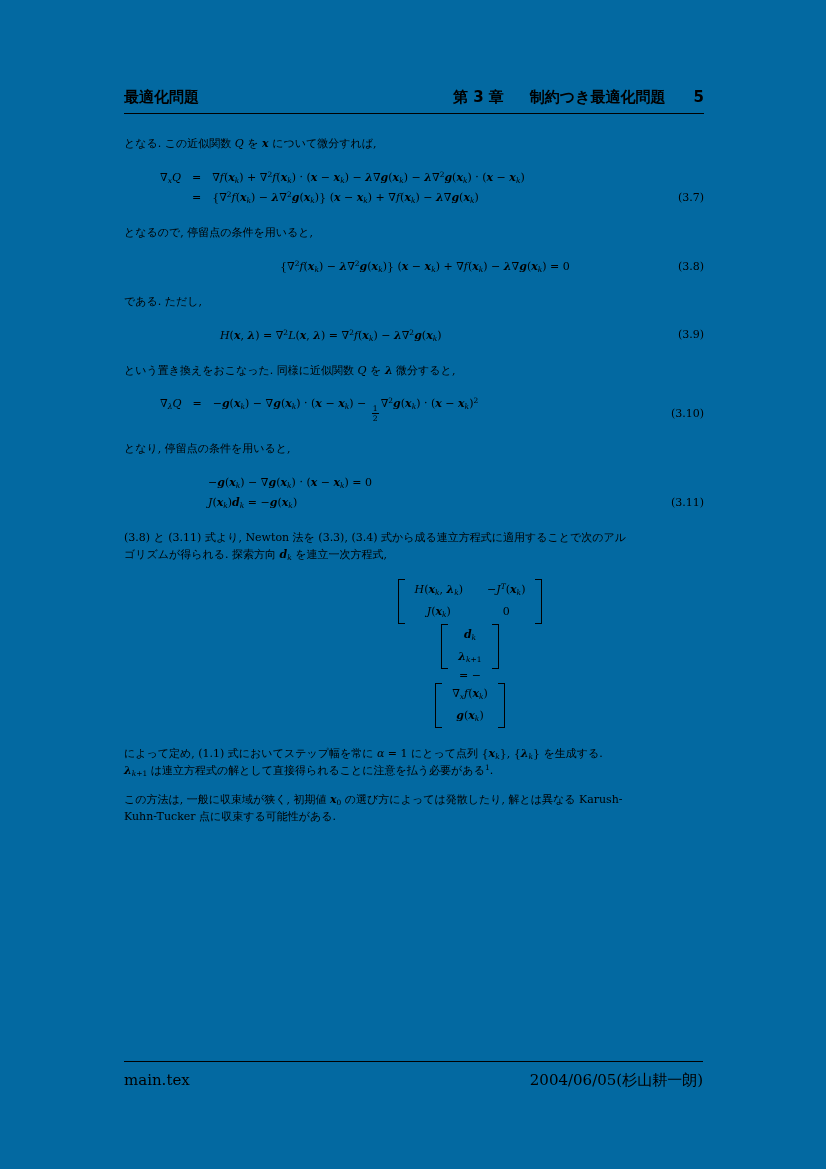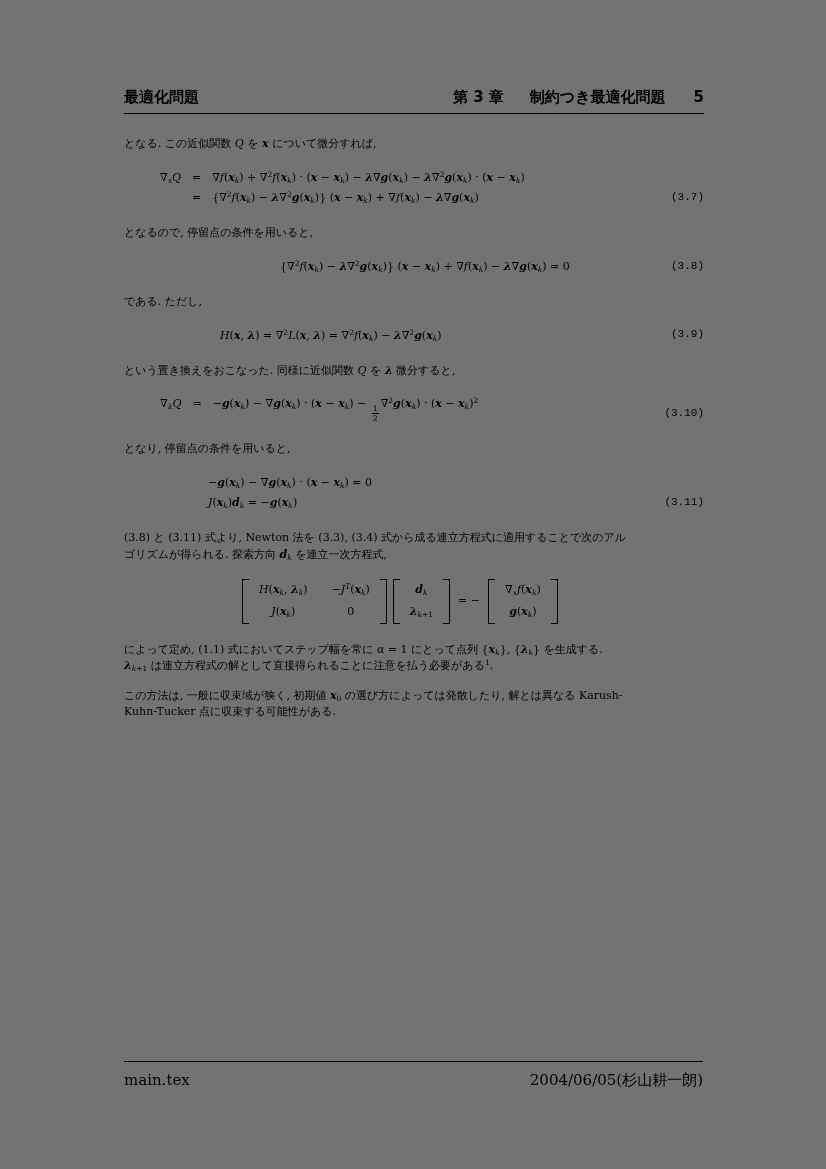--- a/index.html
+++ b/index.html
@@ -1,18 +1,18 @@
 <!DOCTYPE html>
 <html><head>
 <meta charset="utf-8">
 <style>
   html,body { margin:0; padding:0; background:#888; }
   .page {
     width:826px; height:1169px; position:relative; margin:0 auto;
-    background:#737373; color:#000;
+    background:#0369a1; color:#000;
     font-family:"DejaVu Serif","Liberation Serif",serif;
   }
   
   .header {
     position:absolute; left:124px; top:88px; width:580px;
     display:flex; justify-content:space-between; align-items:baseline;
     font-family:"DejaVu Sans","Liberation Sans",sans-serif;
     font-weight:bold; font-size:15px;
     border-bottom:1.5px solid #000; padding-bottom:6px;
   }
@@ -27,31 +27,31 @@
   .body p { margin:0 0 13px 0; }
   
   .eq { position:relative; margin:15px 0 17px 0; line-height:1.85; }
   .eqgrid {
     display:grid; grid-template-columns:auto auto auto;
     justify-content:start; column-gap:11px; row-gap:0;
   }
   .eqgrid .lhs { justify-self:end;margin-left:8px; }
   .eqgrid .rhs { justify-self:start; }
   .eqlines div { }
-  .eqnum { position:absolute; right:0; bottom:3px; line-height:1.4;font-family:Liberation Mono, monospace; }
+  .eqnum { position:absolute; right:0; bottom:3px; line-height:1.4; }
   sub,sup { font-size:68%; line-height:0; }
   sub { vertical-align:-0.3em; }
   sup { vertical-align:0.5em; }
   .frac {
     display:inline-flex; flex-direction:column; vertical-align:-0.45em;
     text-align:center; font-size:70%; line-height:1.25; margin:0 2px;
   }
   .frac .num { border-bottom:1px solid #000; padding:0 1px; }
   
-  .eqmatrix { display:flex; align-items:center; margin:16px 0 18px 0; line-height:1.35; }
+  .eqmatrix { display:flex; align-items:center; margin:16px 0 18px 0; line-height:1.35;flex-direction:column; }
   .mx { display:inline-flex; align-items:stretch; margin-right:6px; }
   .br-l { width:6px; border:1.5px solid #000; border-right:none; }
   .br-r { width:6px; border:1.5px solid #000; border-left:none; }
   .mxgrid {
     display:grid; row-gap:7px; column-gap:24px;
     justify-items:center; align-items:center; padding:4px 10px;
   }
   .cols2 { grid-template-columns:auto auto; }
   .cols1 { grid-template-columns:auto; }
   .mxrel { margin:0 8px 0 2px; }

